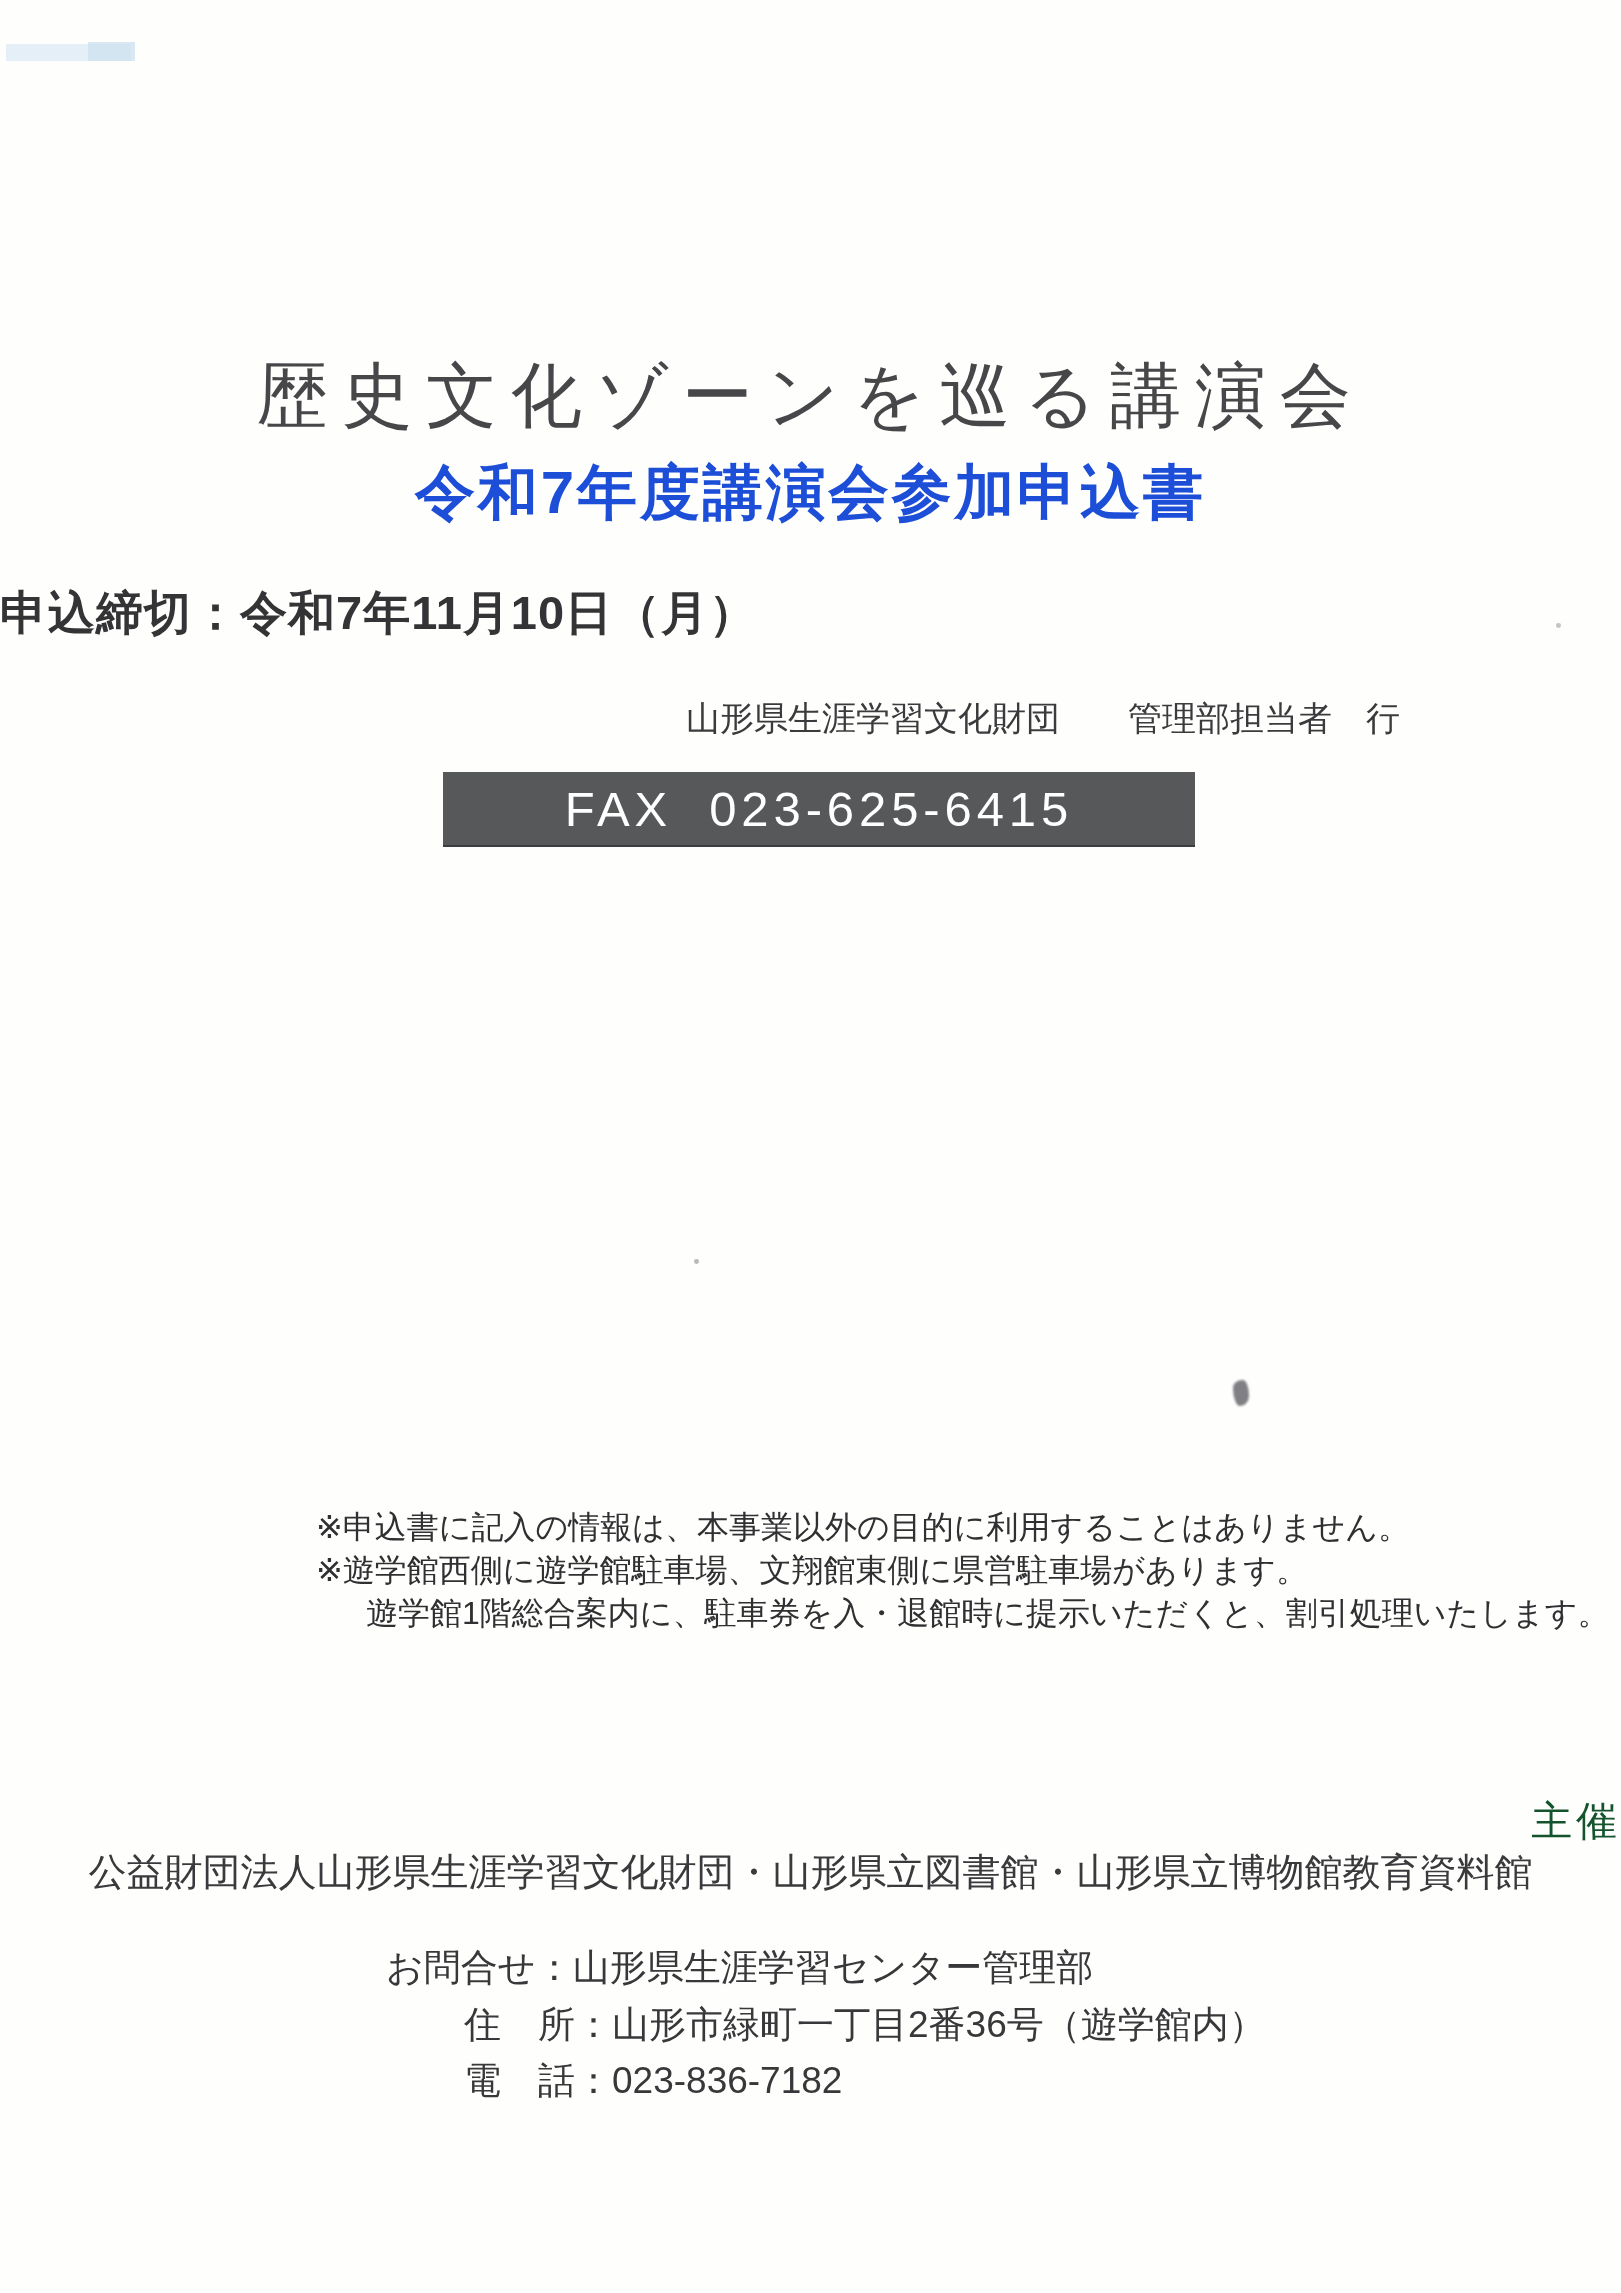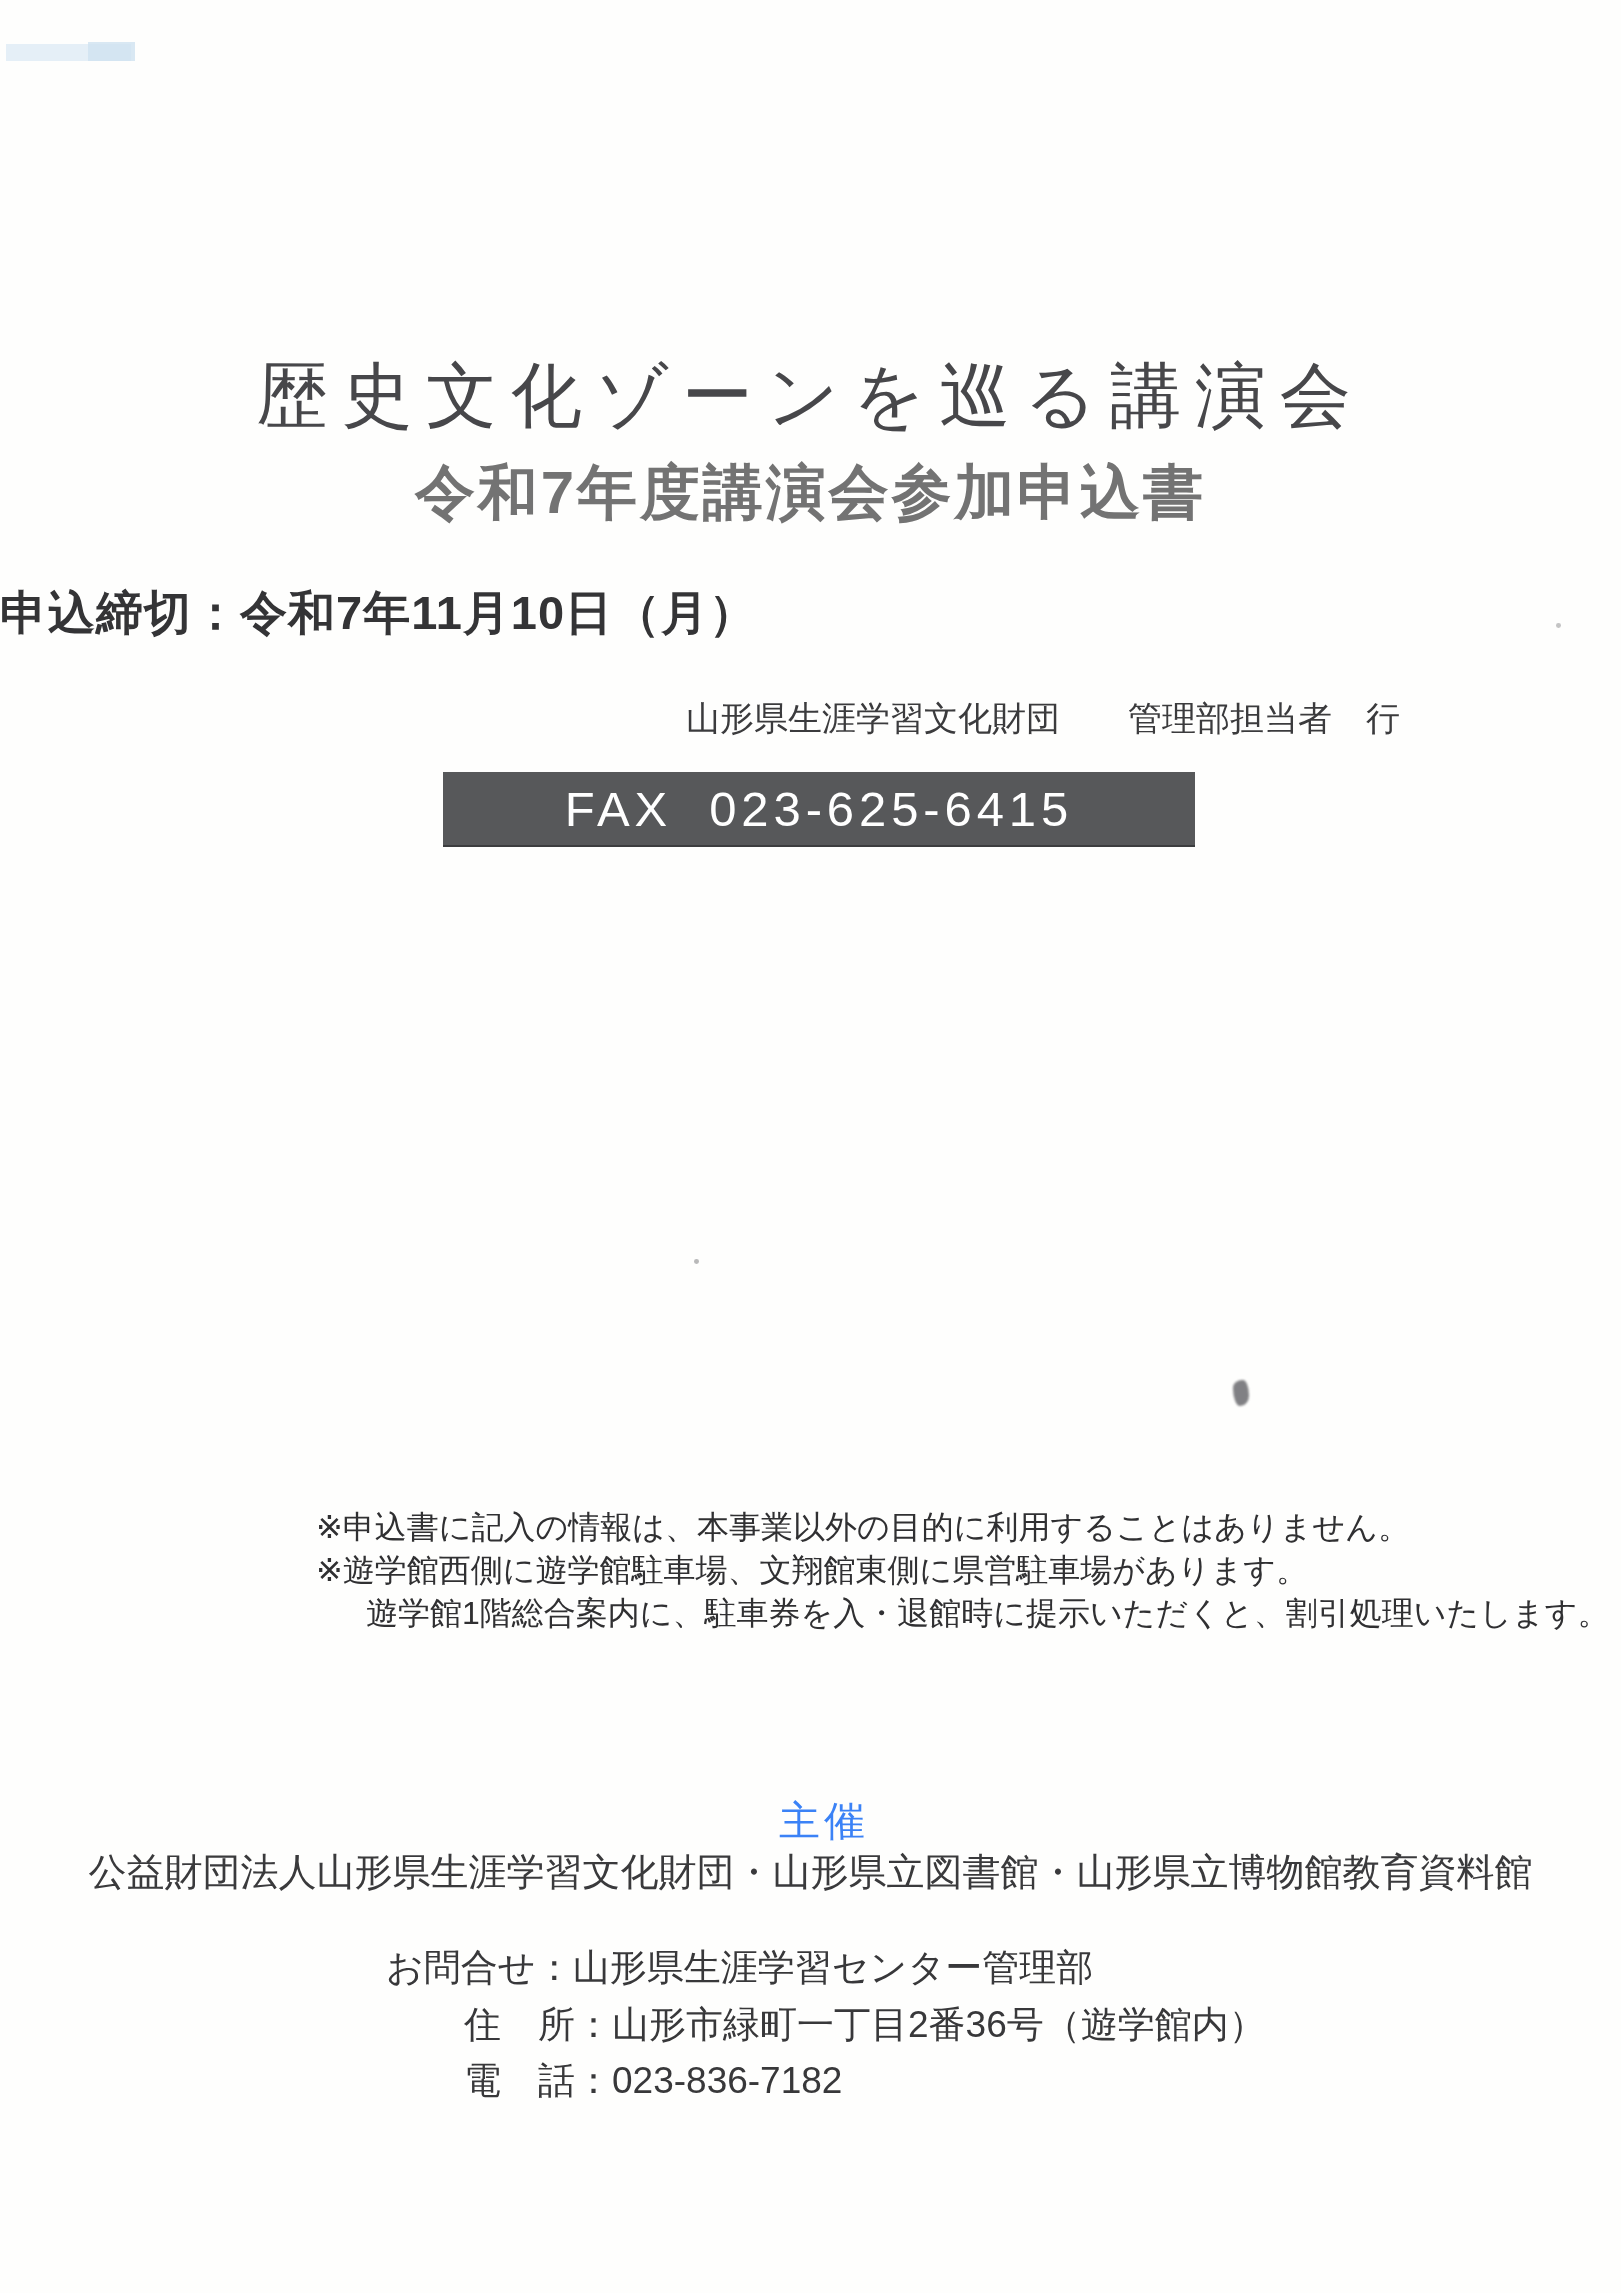--- a/index.html
+++ b/index.html
@@ -24,21 +24,21 @@
   }
   .ghost{position:absolute;background:rgba(176,196,222,.18);filter:blur(6.9px);border-radius:7.8px;}
   
   .title{
     position:absolute;left:0;right:0;top:349px;text-align:center;
     font-family:"Liberation Serif","DejaVu Serif",serif;
     font-size:71px;letter-spacing:13.7px;color:#47474a;white-space:nowrap;
   }
   .subtitle{
     position:absolute;left:0;right:0;top:453px;text-align:center;
-    font-size:60px;font-weight:bold;letter-spacing:2.9px;color:#737373;white-space:nowrap;
+    font-size:60px;font-weight:bold;letter-spacing:2.9px;color:#1d4ed8;white-space:nowrap;
   }
   .deadline{
     position:absolute;left:0;right:0;top:582px;text-align:left;
     font-size:47px;font-weight:bold;letter-spacing:1px;color:#343436;white-space:nowrap;
   }
   .addressee{
     position:absolute;left:686px;top:696px;
     font-size:34px;color:#3b3b3d;white-space:nowrap;
   }
   .fax-banner{
@@ -63,22 +63,22 @@
   .lbl-addr{left:51px;top:261px;font-size:45px;}
   .lbl-tel{left:43px;top:427px;font-size:45px;letter-spacing:2.9px;}
   .postal-mark{position:absolute;left:328px;top:222px;font-size:43px;color:#2f2f31;}
   
   .note{position:absolute;font-size:32px;color:#303032;white-space:nowrap;}
   .note1{left:316px;top:1506px;}
   .note2{left:316px;top:1549px;}
   .note3{left:366px;top:1592px;}
   
   .sponsor-heading{
-    position:absolute;left:0;right:0;top:1794px;text-align:center;
-    font-size:41px;color:#3b82f6;letter-spacing:3.9px;padding-left:27px;
+    position:absolute;left:0;right:0;top:1794px;text-align:right;
+    font-size:41px;color:#14532d;letter-spacing:3.9px;padding-left:27px;
   }
   .sponsors{
     position:absolute;left:0;right:0;top:1847px;text-align:center;
     font-size:38px;color:#3a3a3c;white-space:nowrap;
   }
   .contact-line{position:absolute;font-size:37px;color:#38383a;white-space:nowrap;}
   .contact1{left:386px;top:1943px;}
   .contact2{left:464px;top:2000px;}
   .contact3{left:464px;top:2056px;}
 </style>

